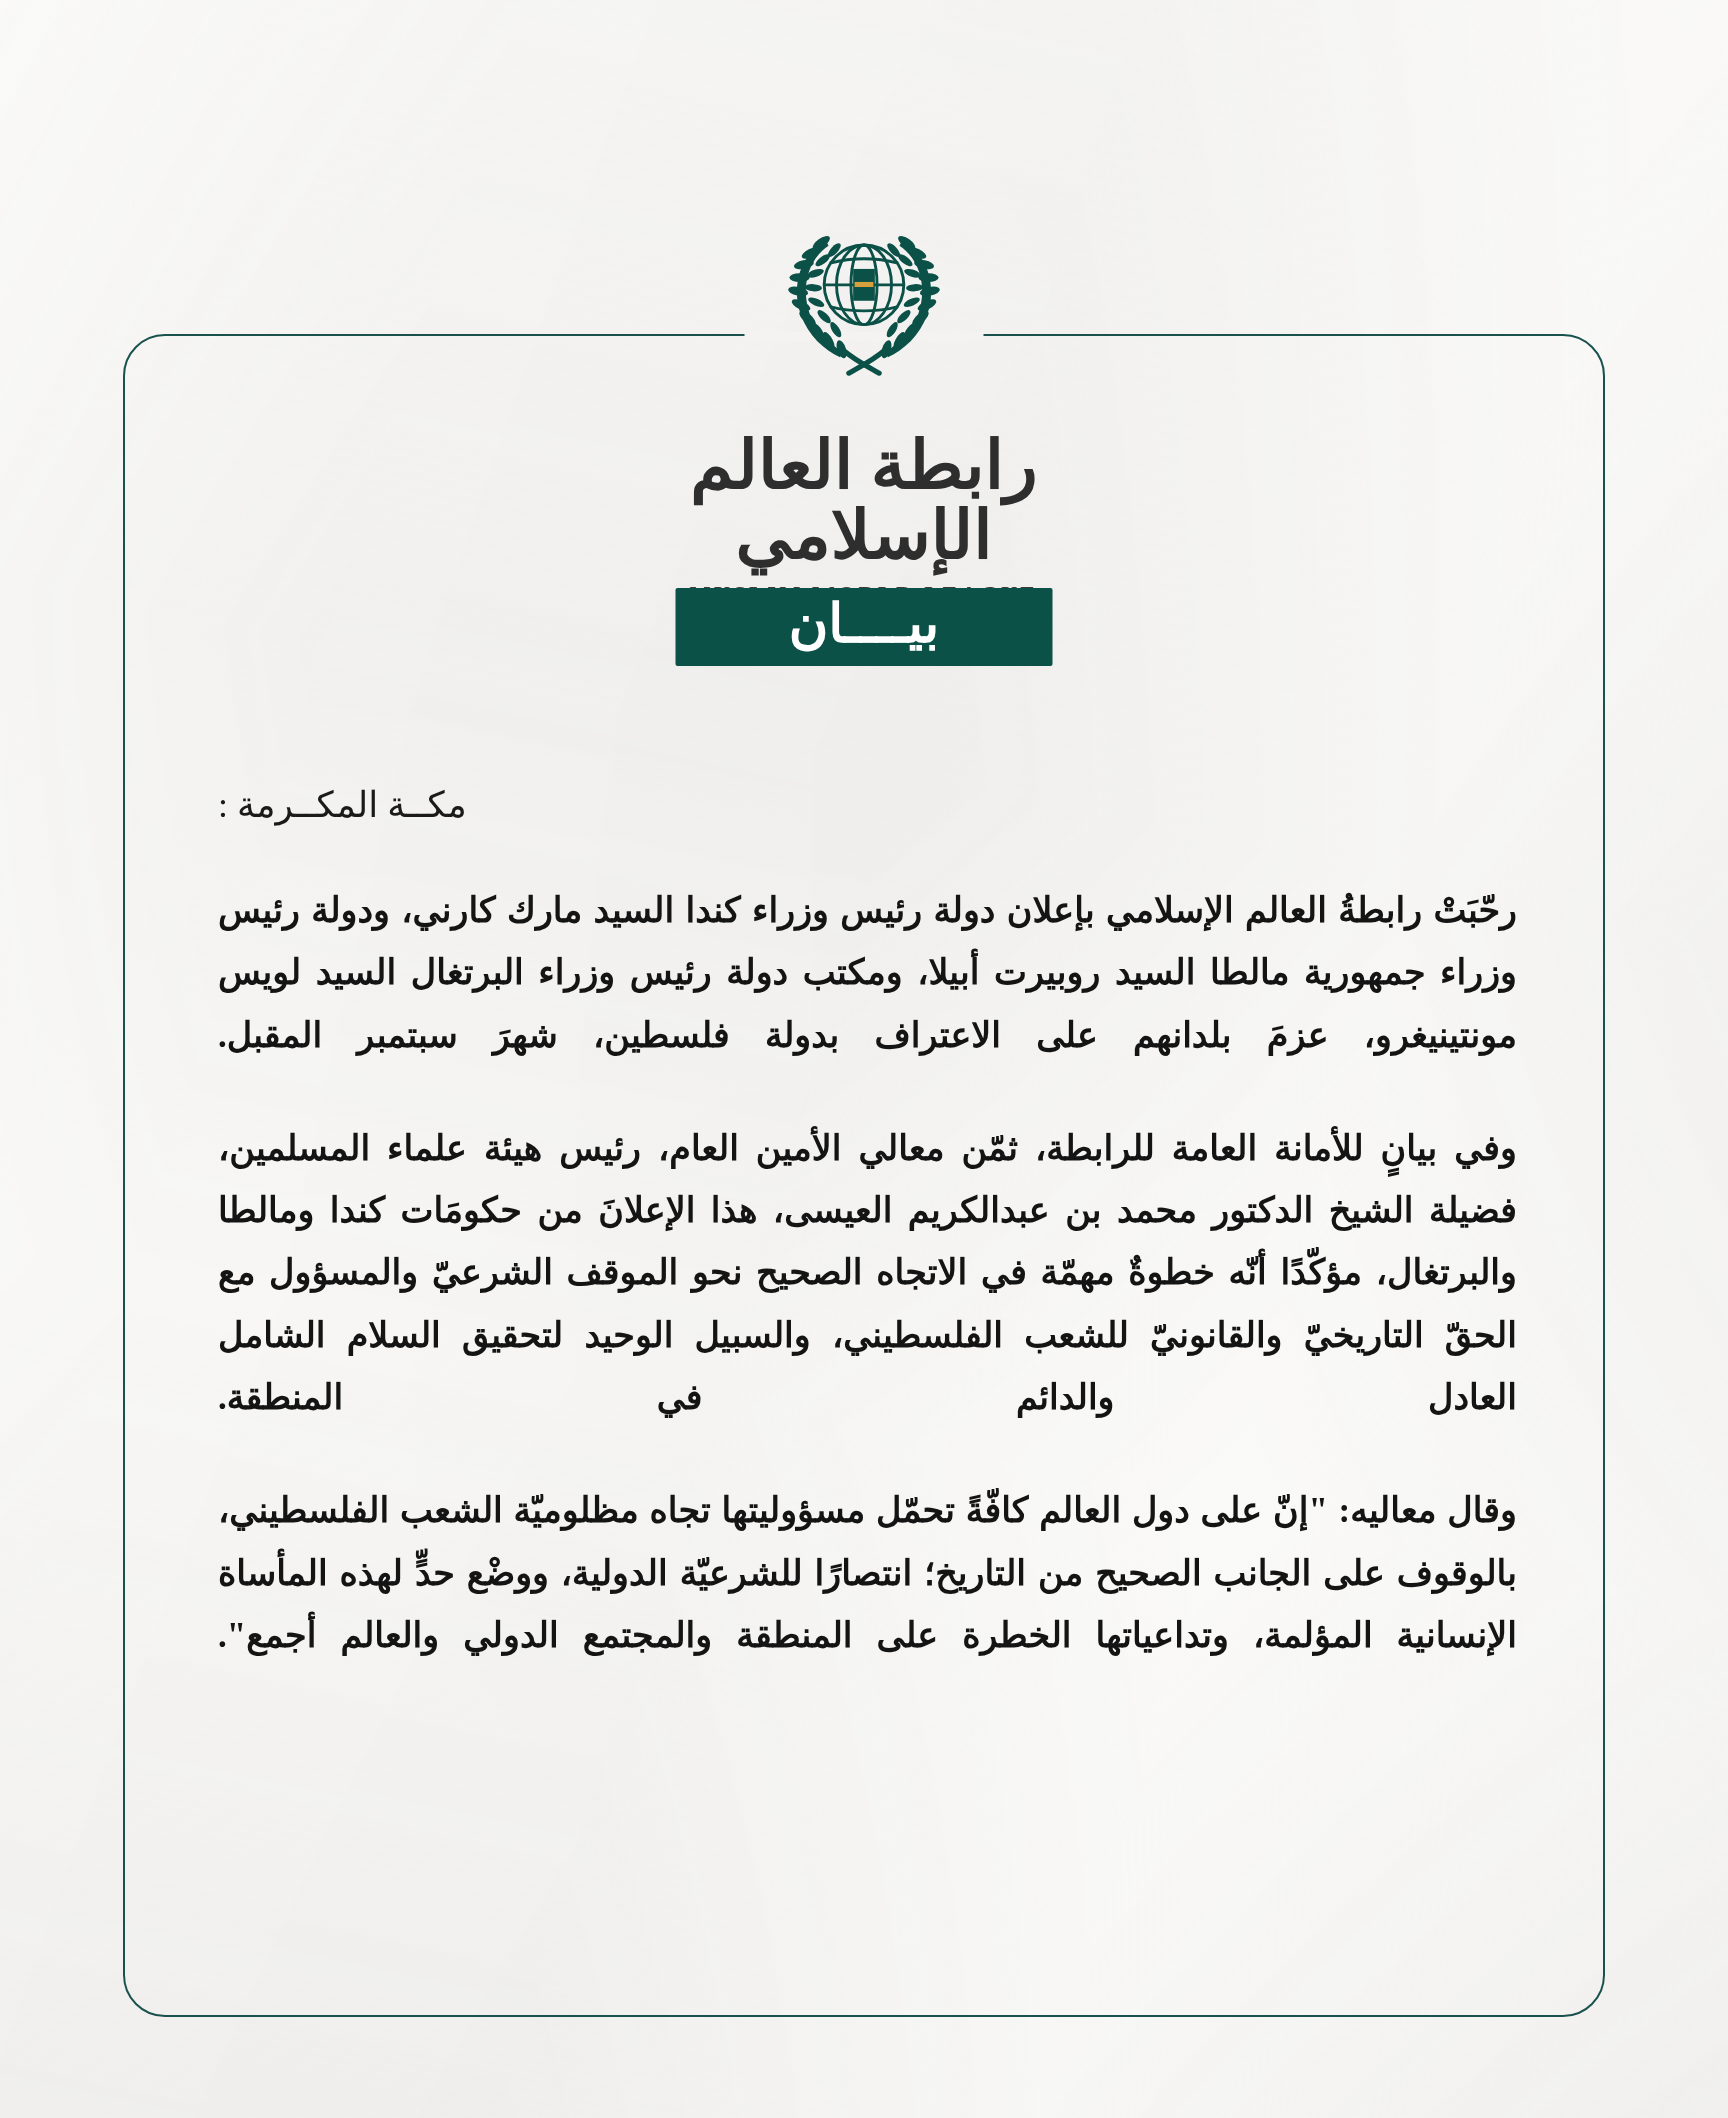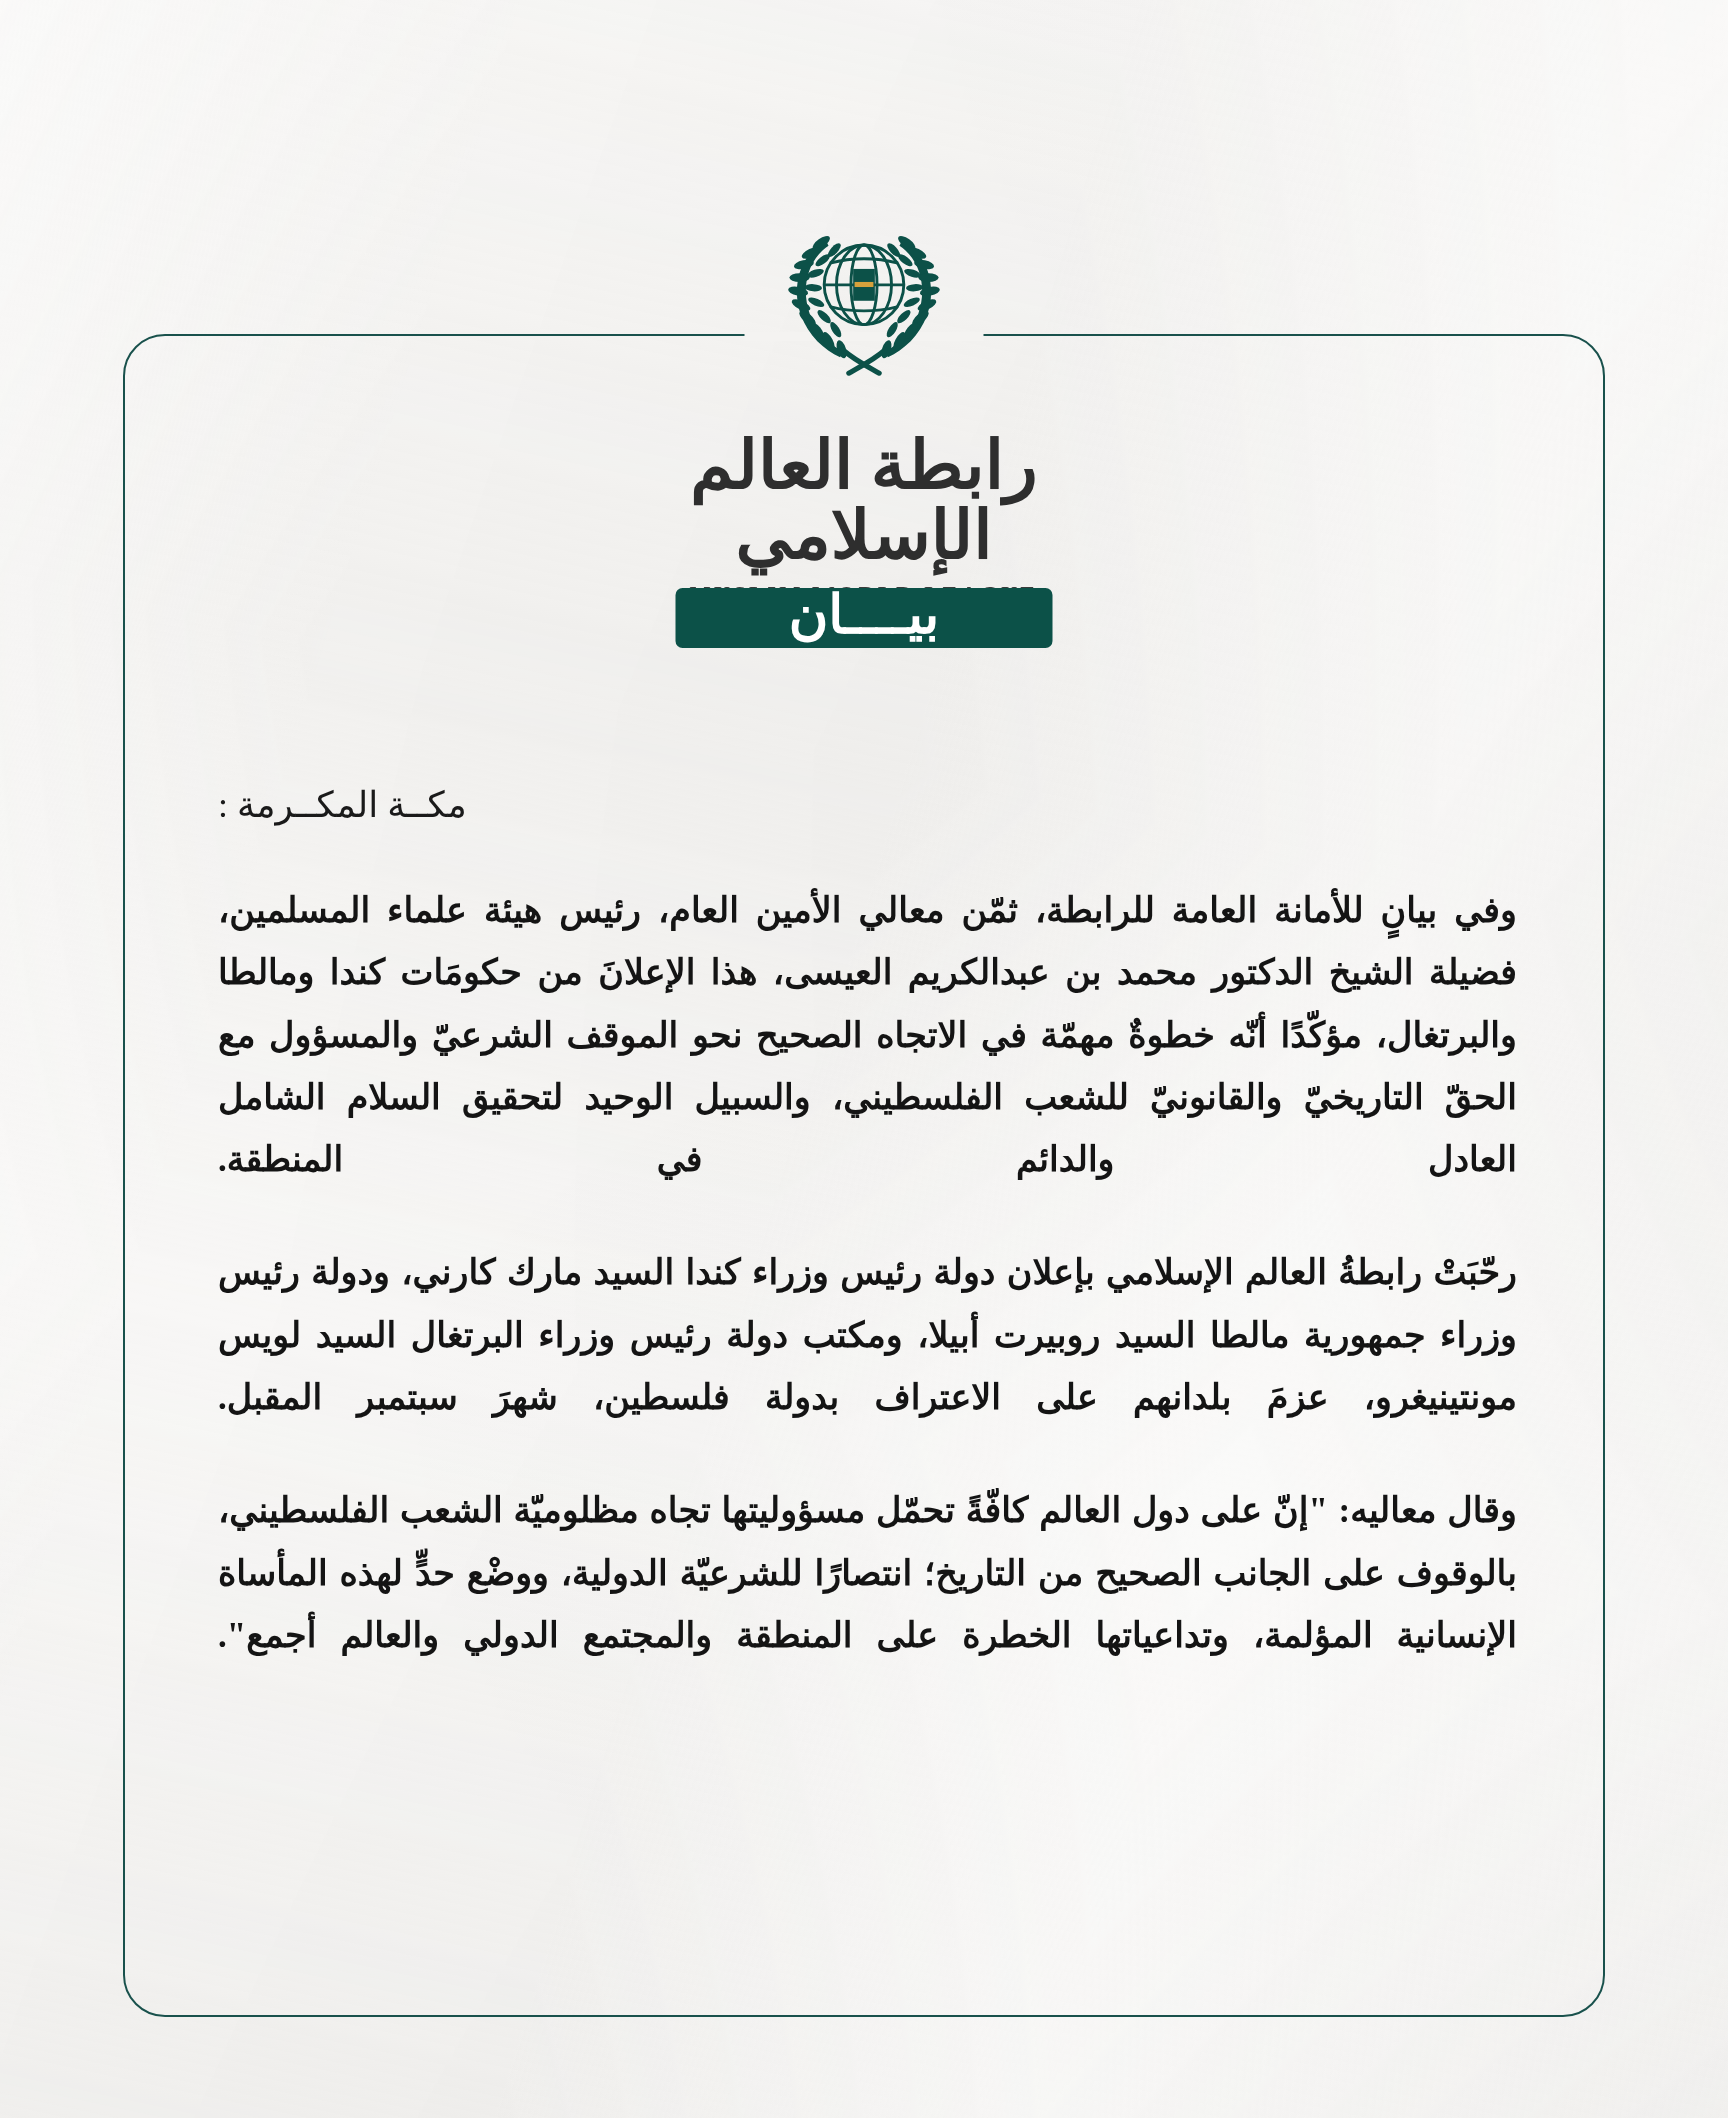--- a/index.html
+++ b/index.html
@@ -98,23 +98,23 @@
     direction: ltr;
   }
 
   
   .badge {
     position: absolute;
     left: 50%;
     top: 588px;
     transform: translateX(-50%);
     width: 377px;
-    height: 60px;
+    height: 78px;
     background: #0c5148;
-    border-radius: 7px;
+    border-radius: 2px;
     display: flex;
     align-items: center;
     justify-content: center;
     z-index: 4;
   }
   .badge-text {
     color: #ffffff;
     font-family: "Liberation Serif", "DejaVu Serif", serif;
     font-size: 54px;
     font-weight: 700;
@@ -241,21 +241,21 @@
     <span class="wordmark-ar">رابطة العالم الإسلامي</span>
     <span class="wordmark-en">MUSLIM WORLD LEAGUE</span>
   </div>
 
   <div class="badge">
     <span class="badge-text">بيــــان</span>
   </div>
 
   <div class="body-area">
     <div class="dateline">مكــة المكــرمة :</div>
+    <p class="para">رحّبَتْ رابطةُ العالم الإسلامي بإعلان دولة رئيس وزراء كندا السيد مارك كارني، ودولة رئيس وزراء جمهورية مالطا السيد روبيرت أبيلا، ومكتب دولة رئيس وزراء البرتغال السيد لويس مونتينيغرو، عزمَ بلدانهم على الاعتراف بدولة فلسطين، شهرَ سبتمبر المقبل.</p>
     <p class="para">وفي بيانٍ للأمانة العامة للرابطة، ثمّن معالي الأمين العام، رئيس هيئة علماء المسلمين، فضيلة الشيخ الدكتور محمد بن عبدالكريم العيسى، هذا الإعلانَ من حكومَات كندا ومالطا والبرتغال، مؤكّدًا أنّه خطوةٌ مهمّة في الاتجاه الصحيح نحو الموقف الشرعيّ والمسؤول مع الحقّ التاريخيّ والقانونيّ للشعب الفلسطيني، والسبيل الوحيد لتحقيق السلام الشامل العادل والدائم في المنطقة.</p>
-    <p class="para">رحّبَتْ رابطةُ العالم الإسلامي بإعلان دولة رئيس وزراء كندا السيد مارك كارني، ودولة رئيس وزراء جمهورية مالطا السيد روبيرت أبيلا، ومكتب دولة رئيس وزراء البرتغال السيد لويس مونتينيغرو، عزمَ بلدانهم على الاعتراف بدولة فلسطين، شهرَ سبتمبر المقبل.</p>
     <p class="para">وقال معاليه: "إنّ على دول العالم كافّةً تحمّل مسؤوليتها تجاه مظلوميّة الشعب الفلسطيني، بالوقوف على الجانب الصحيح من التاريخ؛ انتصارًا للشرعيّة الدولية، ووضْع حدٍّ لهذه المأساة الإنسانية المؤلمة، وتداعياتها الخطرة على المنطقة والمجتمع الدولي والعالم أجمع".</p>
   </div>
 
 </div>
 
 <div class="paper-texture"></div>
 
 
 </body></html>

